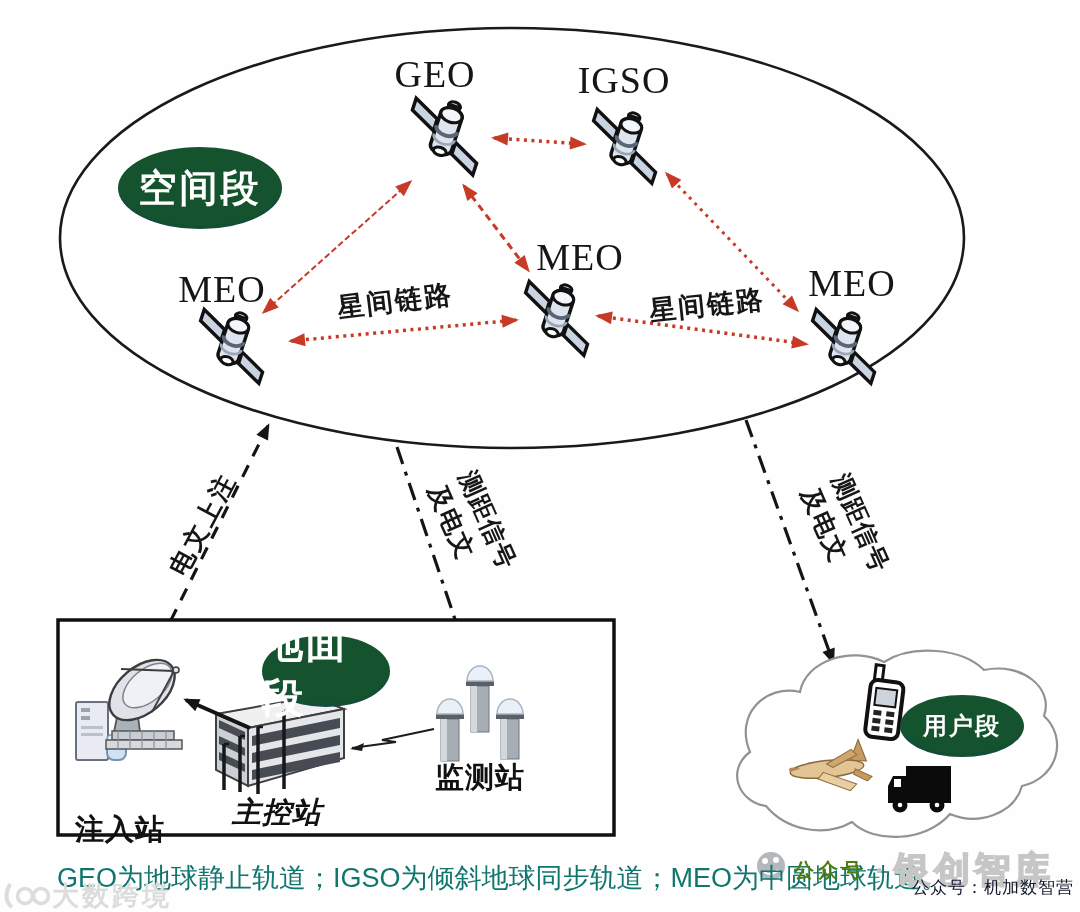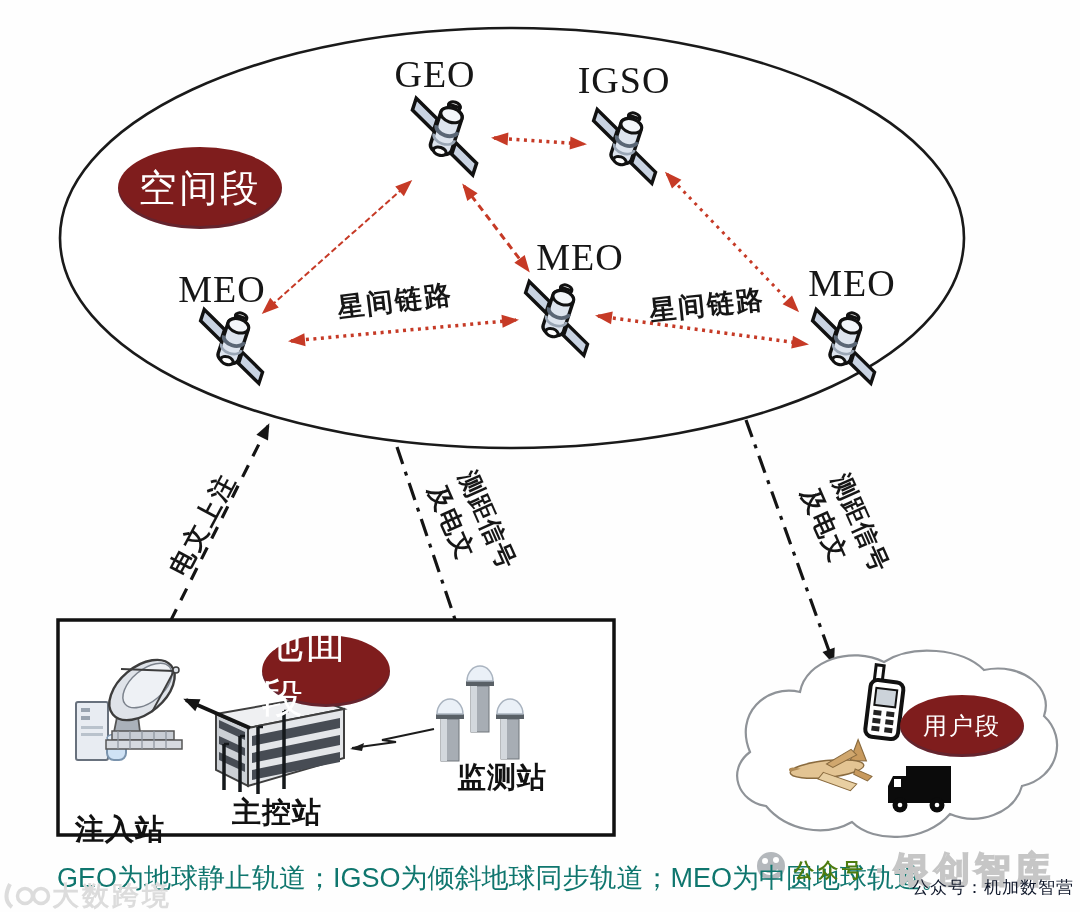--- a/index.html
+++ b/index.html
@@ -1,21 +1,21 @@
 <!DOCTYPE html>
 <html><head>
 <meta charset="utf-8">
 <style>
   html,body{margin:0;padding:0;background:#ffffff;}
   #stage{position:relative;width:1080px;height:912px;background:#fefefe;overflow:hidden;
          font-family:"Liberation Sans","DejaVu Sans",sans-serif;}
   #diagram-svg{position:absolute;left:0;top:0;}
   .lbl{position:absolute;white-space:nowrap;transform:translate(-50%,-50%);color:#161616;}
   .sat-lbl{font-family:"Liberation Serif","DejaVu Serif",serif;font-size:38px;letter-spacing:1px;text-align:center;}
-  .badge{position:absolute;background:#7f1d1d;border-radius:50%;color:#fff;font-weight:400;
+  .badge{position:absolute;background:#14532d;border-radius:50%;color:#fff;font-weight:700;
          display:flex;align-items:center;justify-content:center;box-shadow:inset 0 -3px 0 rgba(20,60,100,.25);}
   #badge-space{left:118px;top:147px;width:164px;height:82px;font-size:38px;letter-spacing:3px;}
   #badge-ground{left:262px;top:635px;width:128px;height:72px;font-size:41px;letter-spacing:2px;}
   #badge-user{left:900px;top:695px;width:124px;height:62px;font-size:24px;letter-spacing:2px;}
   .isl{font-size:27px;font-weight:600;letter-spacing:2px;}
   #isl-left{transform:translate(-50%,-50%) rotate(-7deg);}
   #isl-right{transform:translate(-50%,-50%) rotate(-6deg);}
   .linklbl{font-size:25px;font-weight:600;letter-spacing:1px;line-height:1.35;text-align:left;}
   #uplink-lbl{transform:translate(-50%,-50%) rotate(-62deg);letter-spacing:3px;}
   #ranging-mid{transform:translate(-50%,-50%) rotate(66deg);}
@@ -205,22 +205,22 @@
   <div class="lbl linklbl" id="ranging-mid" style="left:472px;top:527px;">
     <div>测距信号</div>
     <div>及电文</div>
   </div>
   <div class="lbl linklbl" id="ranging-right" style="left:845px;top:530px;">
     <div>测距信号</div>
     <div>及电文</div>
   </div>
 
   <div class="lbl station-lbl" style="left:120px;top:830px;">注入站</div>
-  <div class="lbl station-lbl" style="left:277px;top:813px;">主控站</div>
-  <div class="lbl station-lbl" style="left:480px;top:778px;margin-left:22px;">监测站</div>
+  <div class="lbl station-lbl" style="left:277px;top:813px;font-style:italic;">主控站</div>
+  <div class="lbl station-lbl" style="left:480px;top:778px;">监测站</div>
 
   <div id="caption">GEO为地球静止轨道；IGSO为倾斜地球同步轨道；MEO为中圆地球轨道。</div>
 
   <div class="wm-right">
     <span style="width:28px;height:28px;"></span>
     <span class="wm-gz">公众号</span>
     <span class="wm-dot">·</span>
     <span class="wm-brand">银创智库</span>
   </div>
   <div class="wm-small">公众号：机加数智营</div>

